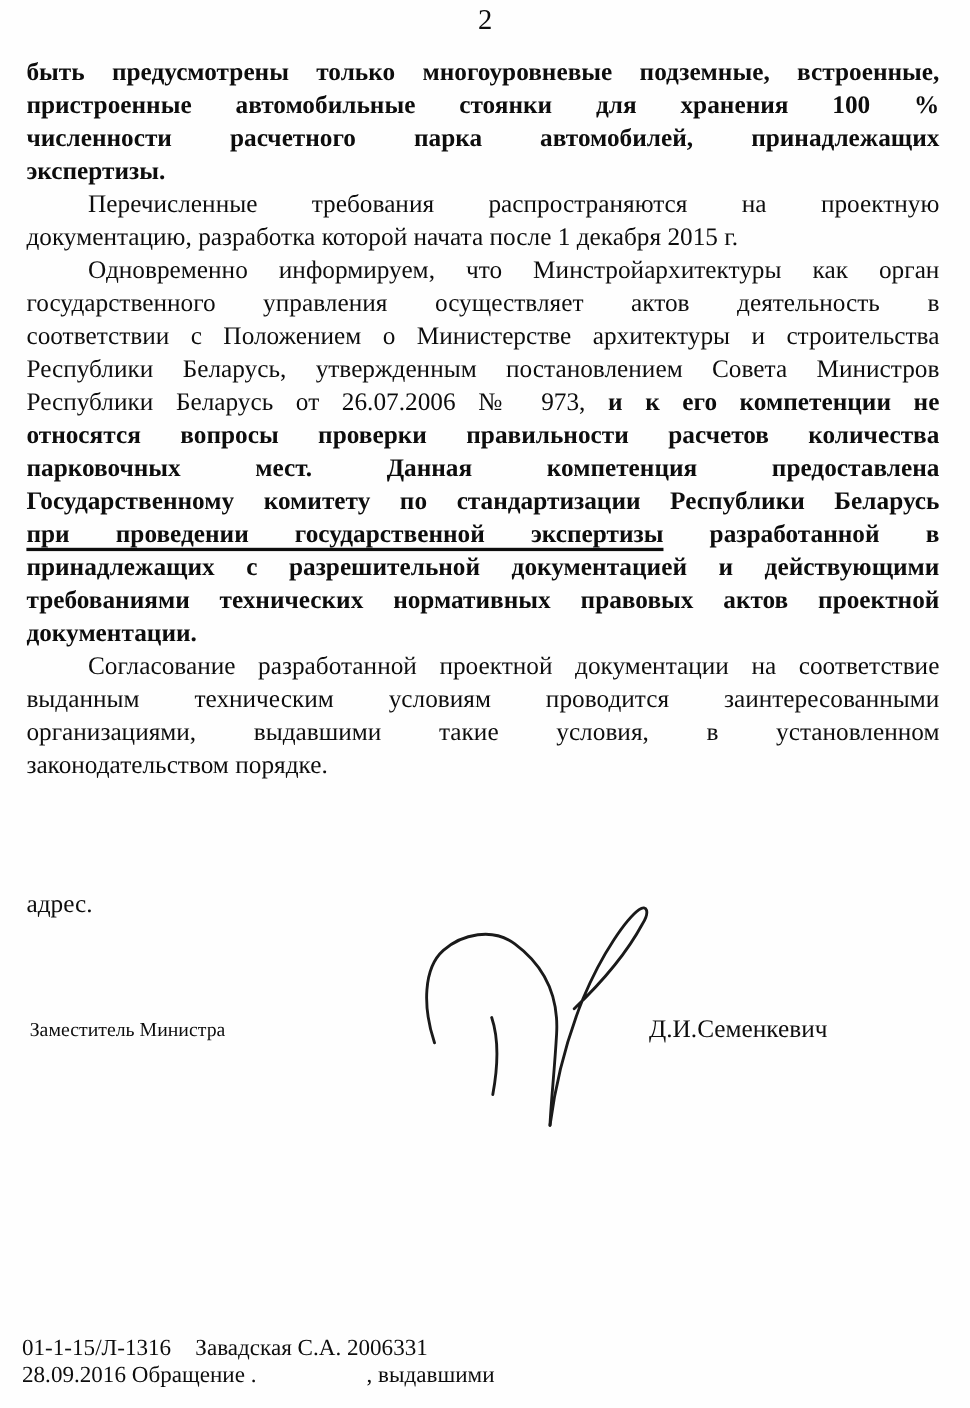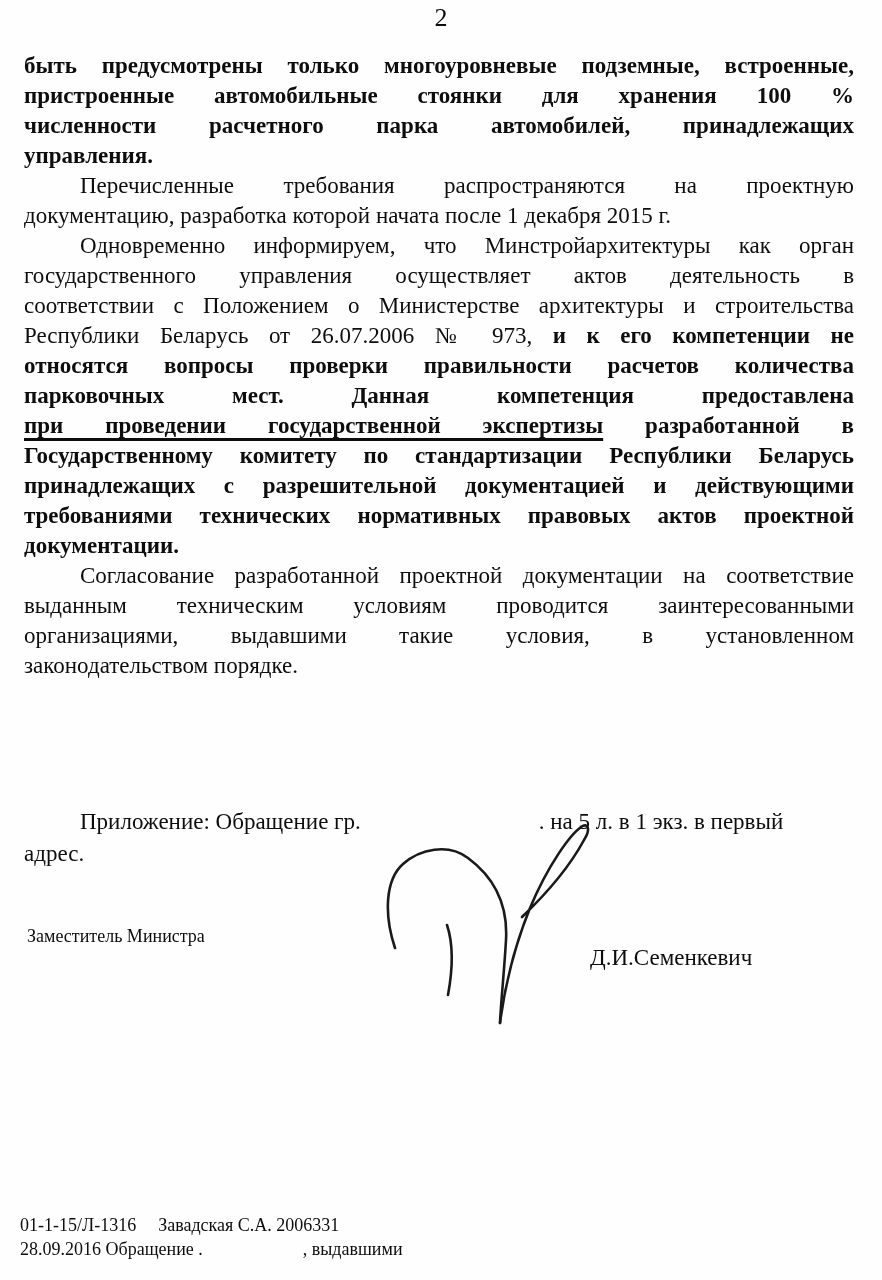--- a/index.html
+++ b/index.html
@@ -73,84 +73,81 @@
     left: 27px;
     font-size: 18px;
     line-height: 28px;
   }
   .signature-name {
     position: absolute;
     top: 922px;
     left: 590px;
     font-size: 23px;
     line-height: 28px;
-    margin-top: 22px;
   }
   .signature-svg {
     position: absolute;
     top: 815px;
     left: 370px;
     width: 230px;
     height: 215px;
   }
   .footer {
     position: absolute;
     top: 1213px;
     left: 20px;
     width: 840px;
-    font-size: 18px;
+    font-size: 21px;
     line-height: 24px;
     white-space: nowrap;
   }
   .footer .gap-sm { display: inline-block; width: 22px; height: 1px; }
   .footer .gap-lg { display: inline-block; width: 100px; height: 1px; }
 </style>
 </head>
 <body>
 
 <div class="page">
 
   <div class="page-number">2</div>
 
   <div class="body-text">
       <div>
         <div class="line"><span class="seg-b">быть предусмотрены только многоуровневые подземные, встроенные,</span></div>
         <div class="line"><span class="seg-b">пристроенные автомобильные стоянки для хранения 100 %</span></div>
         <div class="line"><span class="seg-b">численности расчетного парка автомобилей, принадлежащих</span></div>
-        <div class="line last"><span class="seg-b">управления.</span></div>
+        <div class="line last"><span class="seg-b">экспертизы.</span></div>
       </div>
       <div>
         <div class="line ind"><span>Перечисленные требования распространяются на проектную</span></div>
         <div class="line last"><span>документацию, разработка которой начата после 1 декабря 2015 г.</span></div>
       </div>
       <div>
         <div class="line ind"><span>Одновременно информируем, что Минстройархитектуры как орган</span></div>
         <div class="line"><span>государственного управления осуществляет актов деятельность в</span></div>
         <div class="line"><span>соответствии с Положением о Министерстве архитектуры и строительства</span></div>
+        <div class="line"><span>Республики Беларусь, утвержденным постановлением Совета Министров</span></div>
         <div class="line"><span>Республики Беларусь от 26.07.2006 № 973, </span><span class="seg-b">и к его компетенции не</span></div>
         <div class="line"><span class="seg-b">относятся вопросы проверки правильности расчетов количества</span></div>
         <div class="line"><span class="seg-b">парковочных мест. Данная компетенция предоставлена</span></div>
+        <div class="line"><span class="seg-b">Государственному комитету по стандартизации Республики Беларусь</span></div>
         <div class="line"><span class="seg-b seg-u">при проведении государственной экспертизы</span><span class="seg-b"> разработанной в</span></div>
-        <div class="line"><span class="seg-b">Государственному комитету по стандартизации Республики Беларусь</span></div>
         <div class="line"><span class="seg-b">принадлежащих с разрешительной документацией и действующими</span></div>
         <div class="line"><span class="seg-b">требованиями технических нормативных правовых актов проектной</span></div>
         <div class="line last"><span class="seg-b">документации.</span></div>
       </div>
       <div>
         <div class="line ind"><span>Согласование разработанной проектной документации на соответствие</span></div>
         <div class="line"><span>выданным техническим условиям проводится заинтересованными</span></div>
         <div class="line"><span>организациями, выдавшими такие условия, в установленном</span></div>
         <div class="line last"><span>законодательством порядке.</span></div>
       </div>
     </div>
 
   <div class="attachment">
-    <div class="l1">
-      <span>Приложение: Обращение гр.</span><span class="gap"></span><span>. на 5 л. в 1 экз. в первый</span>
-    </div>
     <div class="l2">адрес.</div>
   </div>
 
   <svg class="signature-svg" viewBox="0 0 230 215" xmlns="http://www.w3.org/2000/svg">
     <g fill="none" stroke="#1a1a1a" stroke-width="2.6" stroke-linecap="round">
       <path d="M 25 133 C 14 100, 15 65, 33 49 C 50 34, 78 28, 98 43 C 125 63, 138 90, 136 125 C 134 160, 131 185, 130 208"></path>
       <path d="M 130 208 C 135 170, 145 130, 160 93 C 178 50, 200 20, 211 12 C 218 7, 221 14, 214 25 C 200 51, 175 80, 152 102"></path>
       <path d="M 77 110 C 83 128, 83 153, 78 180"></path>
     </g>
   </svg>

